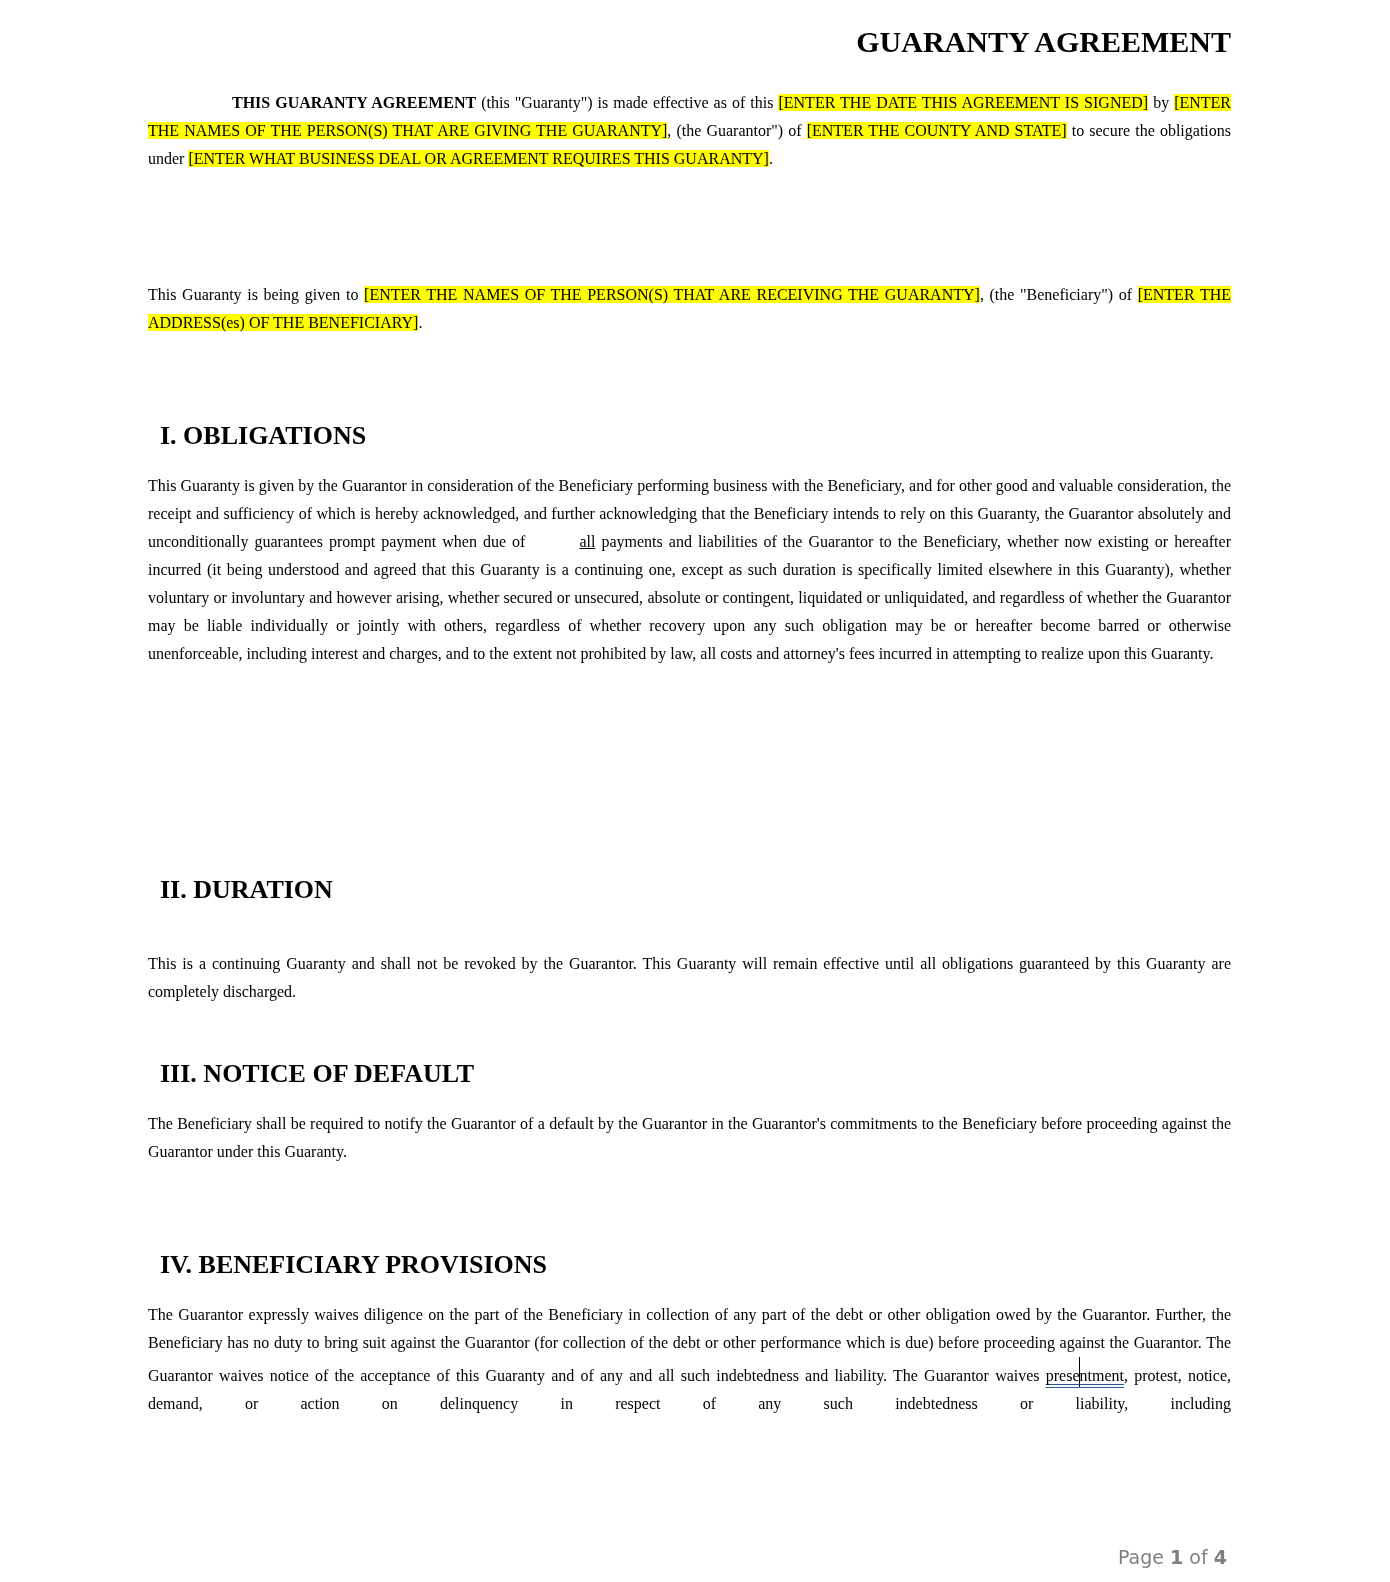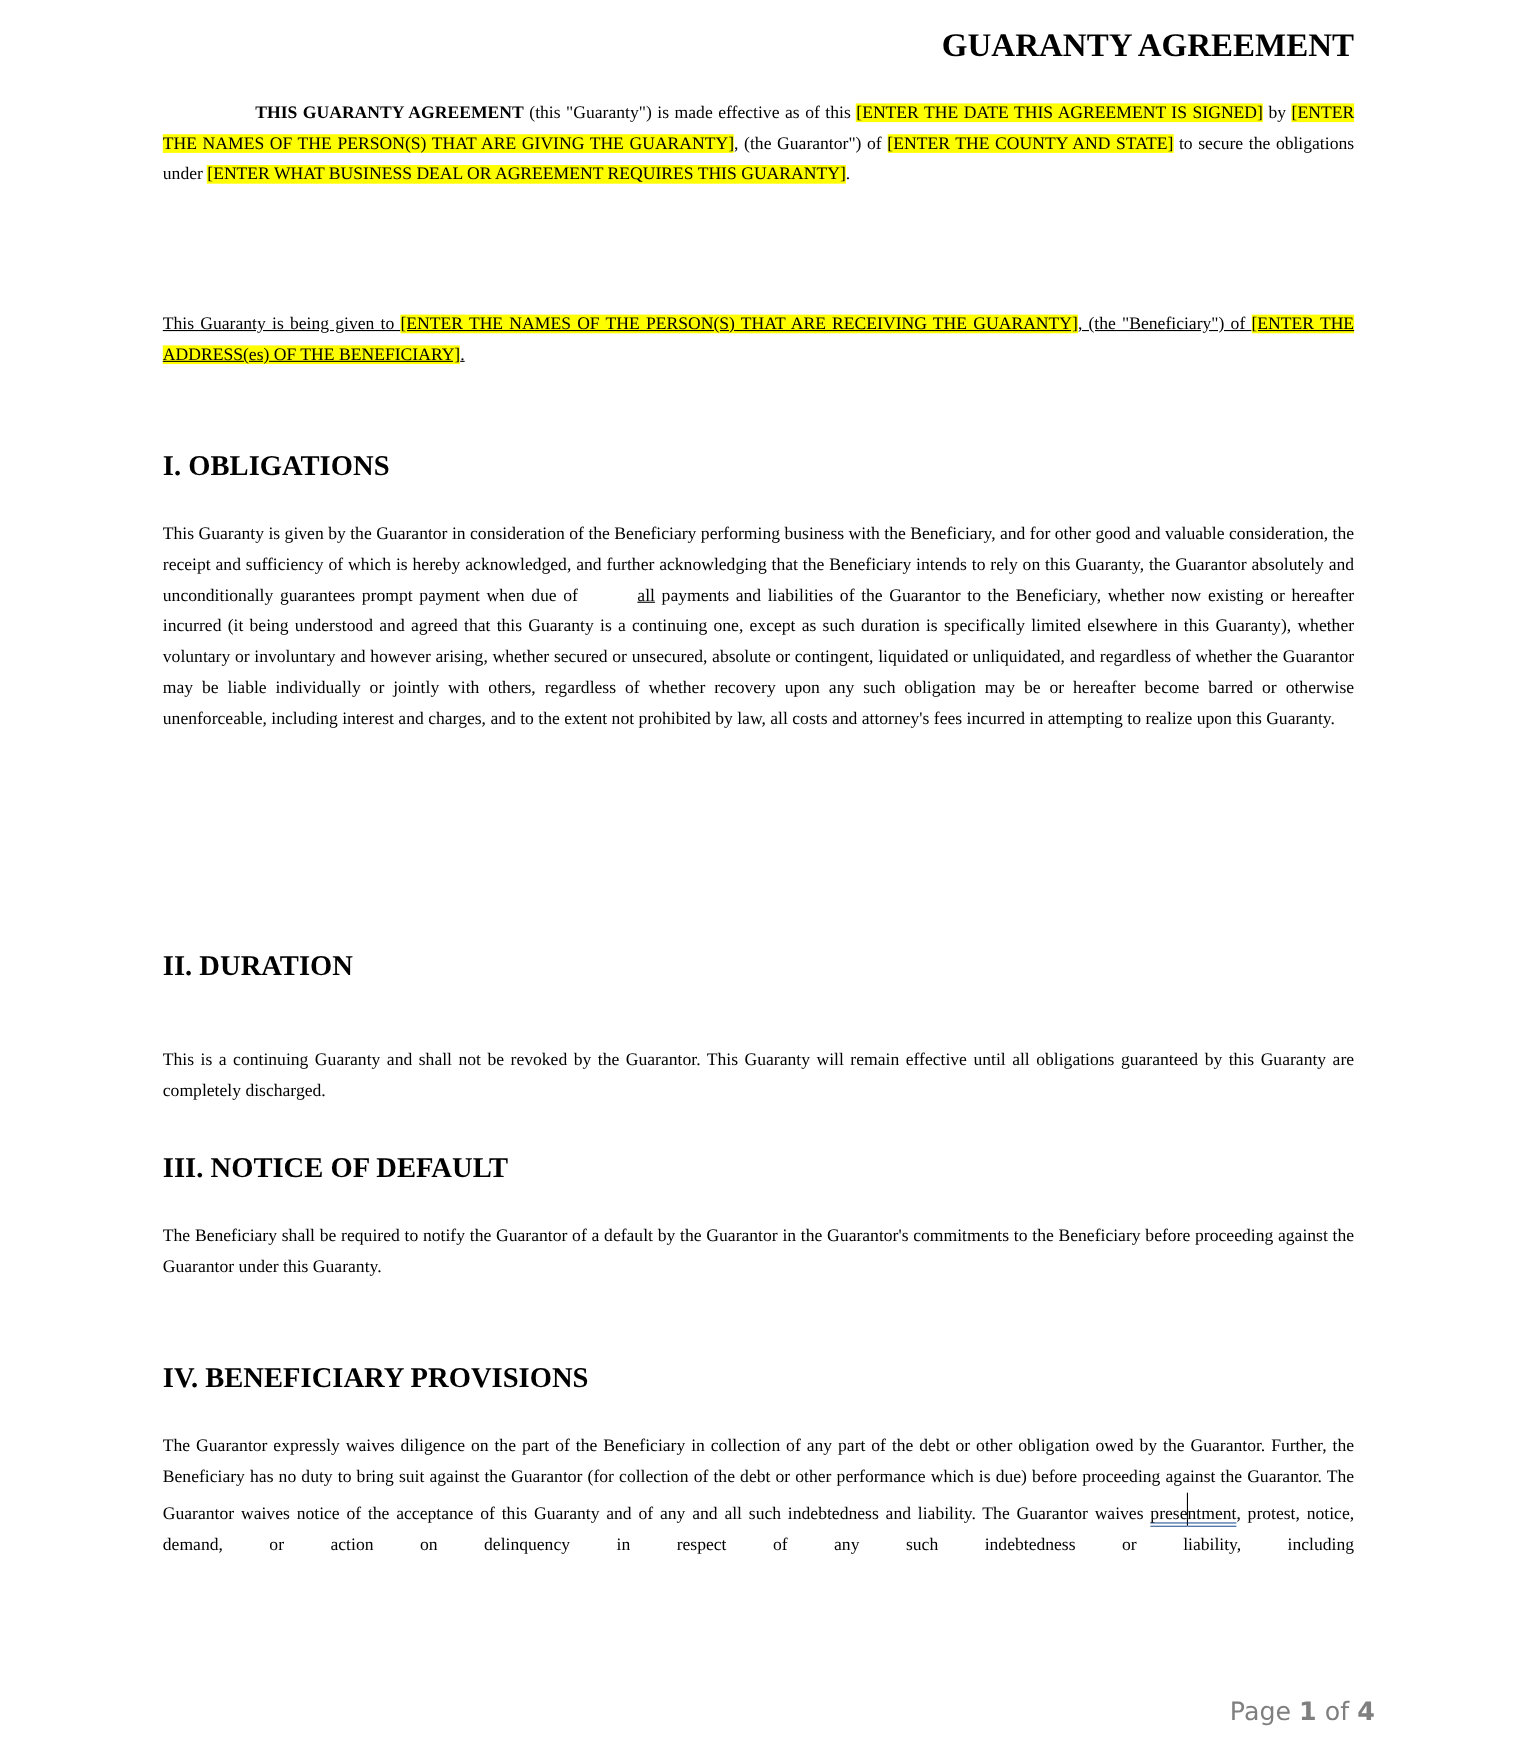--- a/index.html
+++ b/index.html
@@ -40,21 +40,21 @@
       font-size: 16px;
       line-height: 28px;
       text-align: justify;
     }
     p.body.last-left {
       text-align-last: left;
     }
     h2.heading {
       position: absolute;
       left: 0;
-      margin: 0;
+      margin: 12px;
       font-size: 26px;
       line-height: 32px;
       font-weight: bold;
     }
     .hl {
       background: #FFFF00;
     }
     .b {
       font-weight: bold;
     }
@@ -77,39 +77,39 @@
     }
     .indent {
       display: inline-block;
       width: 84px;
     }
     .page-footer {
       position: absolute;
       left: 1118px;
       top: 1544px;
       font-family: "DejaVu Sans", "Liberation Sans", sans-serif;
-      font-size: 23px;
+      font-size: 19px;
       color: #7f7f7f;
       line-height: 26px;
       white-space: nowrap;
     }
     .page-footer .num {
       font-weight: bold;
     }
   </style>
 </head>
 <body>
 
 <div class="page">
 
   <h1 class="doc-title">GUARANTY AGREEMENT</h1>
 
   <p class="body last-left" style="top:89px;"><span class="indent"></span><span class="b">THIS GUARANTY AGREEMENT</span><span> (this "Guaranty") is made effective as of this </span><span class="hl">[ENTER THE DATE THIS AGREEMENT IS SIGNED]</span><span> by </span><span class="hl">[ENTER THE NAMES OF THE PERSON(S) THAT ARE GIVING THE GUARANTY]</span><span>, (the Guarantor") of </span><span class="hl">[ENTER THE COUNTY AND STATE]</span><span> to secure the obligations under </span><span class="hl">[ENTER WHAT BUSINESS DEAL OR AGREEMENT REQUIRES THIS GUARANTY]</span><span>.</span></p>
 
-  <p class="body last-left" style="top:281px;text-decoration:underline;"><span>This Guaranty is being given to </span><span class="hl">[ENTER THE NAMES OF THE PERSON(S) THAT ARE RECEIVING THE GUARANTY]</span><span>, (the "Beneficiary") of </span><span class="hl">[ENTER THE ADDRESS(es) OF THE BENEFICIARY]</span><span>.</span></p>
+  <p class="body last-left" style="top:281px;"><span>This Guaranty is being given to </span><span class="hl">[ENTER THE NAMES OF THE PERSON(S) THAT ARE RECEIVING THE GUARANTY]</span><span>, (the "Beneficiary") of </span><span class="hl">[ENTER THE ADDRESS(es) OF THE BENEFICIARY]</span><span>.</span></p>
 
   <h2 class="heading" style="top:408px;">I. OBLIGATIONS</h2>
   <p class="body last-left" style="top:472px;"><span>This Guaranty is given by the Guarantor in consideration of the Beneficiary performing business with the Beneficiary, and for other good and valuable consideration, the receipt and sufficiency of which is hereby acknowledged, and further acknowledging that the Beneficiary intends to rely on this Guaranty, the Guarantor absolutely and unconditionally guarantees prompt payment when due of </span><span class="u">all</span><span> payments and liabilities of the Guarantor to the Beneficiary, whether now existing or hereafter incurred (it being understood and agreed that this Guaranty is a continuing one, except as such duration is specifically limited elsewhere in this Guaranty), whether voluntary or involuntary and however arising, whether secured or unsecured, absolute or contingent, liquidated or unliquidated, and regardless of whether the Guarantor may be liable individually or jointly with others, regardless of whether recovery upon any such obligation may be or hereafter become barred or otherwise unenforceable, including interest and charges, and to the extent not prohibited by law, all costs and attorney's fees incurred in attempting to realize upon this Guaranty.</span></p>
 
   <h2 class="heading" style="top:862px;">II. DURATION</h2>
   <p class="body last-left" style="top:950px;">This is a continuing Guaranty and shall not be revoked by the Guarantor. This Guaranty will remain effective until all obligations guaranteed by this Guaranty are completely discharged.</p>
 
   <h2 class="heading" style="top:1046px;">III. NOTICE OF DEFAULT</h2>
   <p class="body last-left" style="top:1110px;">The Beneficiary shall be required to notify the Guarantor of a default by the Guarantor in the Guarantor's commitments to the Beneficiary before proceeding against the Guarantor under this Guaranty.</p>
 

